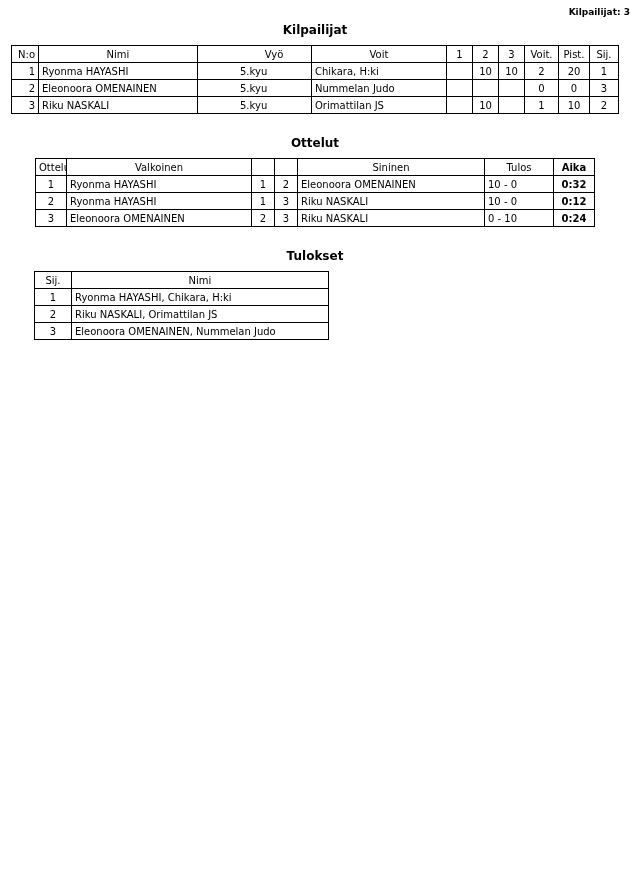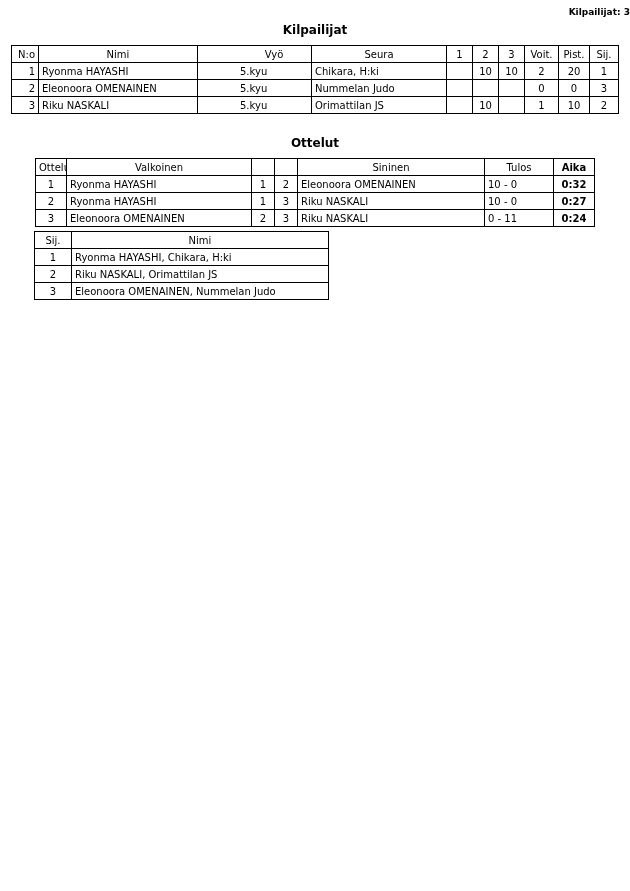--- a/index.html
+++ b/index.html
@@ -124,21 +124,21 @@
   <div class="competitor-count">Kilpailijat: 3</div>
 
   <div class="section-title kilpailijat">Kilpailijat</div>
 
   <table id="kilpailijat-table">
     <thead>
       <tr>
         <th class="c-no">N:o</th>
         <th class="c-nimi">Nimi</th>
         <th class="c-vyo">Vyö</th>
-        <th class="c-seura">Seura</th>
+        <th class="c-seura">Voit</th>
         <th class="c-m">1</th>
         <th class="c-m">2</th>
         <th class="c-m">3</th>
         <th class="c-voit">Voit.</th>
         <th class="c-pist">Pist.</th>
         <th class="c-sij">Sij.</th>
       </tr>
     </thead>
     <tbody>
       <tr>
@@ -204,34 +204,35 @@
         <td class="o-tulos">10 - 0</td>
         <td class="o-aika">0:32</td>
       </tr>
       <tr>
         <td class="o-no">2</td>
         <td class="o-white">Ryonma HAYASHI</td>
         <td class="o-n1">1</td>
         <td class="o-n2">3</td>
         <td class="o-blue">Riku NASKALI</td>
         <td class="o-tulos">10 - 0</td>
-        <td class="o-aika">0:27</td>
+        <td class="o-aika">0:12</td>
       </tr>
       <tr>
         <td class="o-no">3</td>
         <td class="o-white">Eleonoora OMENAINEN</td>
         <td class="o-n1">2</td>
         <td class="o-n2">3</td>
         <td class="o-blue">Riku NASKALI</td>
-        <td class="o-tulos">0 - 11</td>
+        <td class="o-tulos">0 - 10</td>
         <td class="o-aika">0:24</td>
       </tr>
     </tbody>
   </table>
 
+  <div class="section-title tulokset">Tulokset</div>
 
   <table id="tulokset-table">
     <thead>
       <tr>
         <th class="t-sij">Sij.</th>
         <th class="t-nimi">Nimi</th>
       </tr>
     </thead>
     <tbody>
       <tr>

